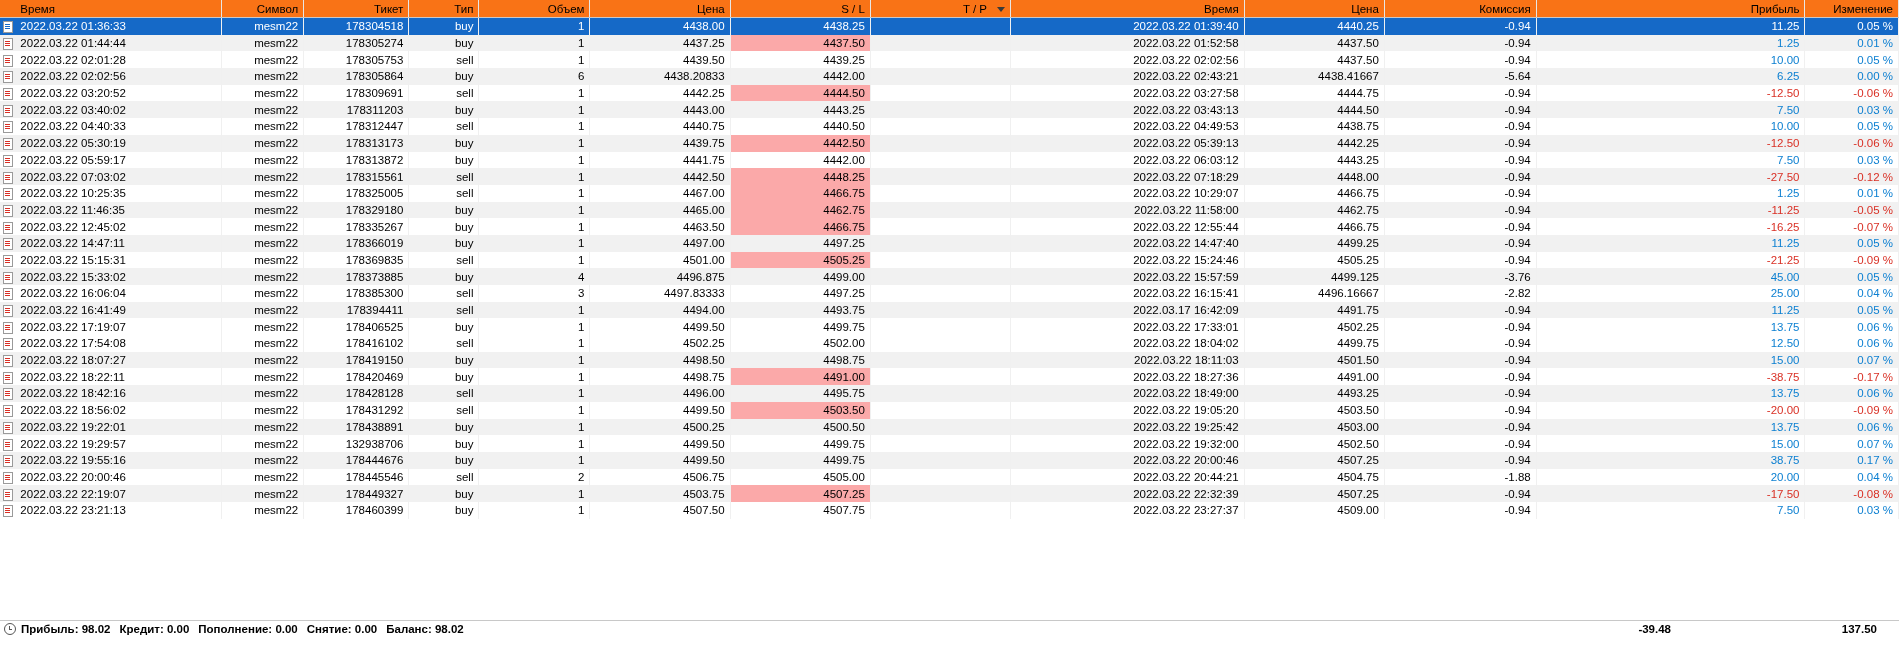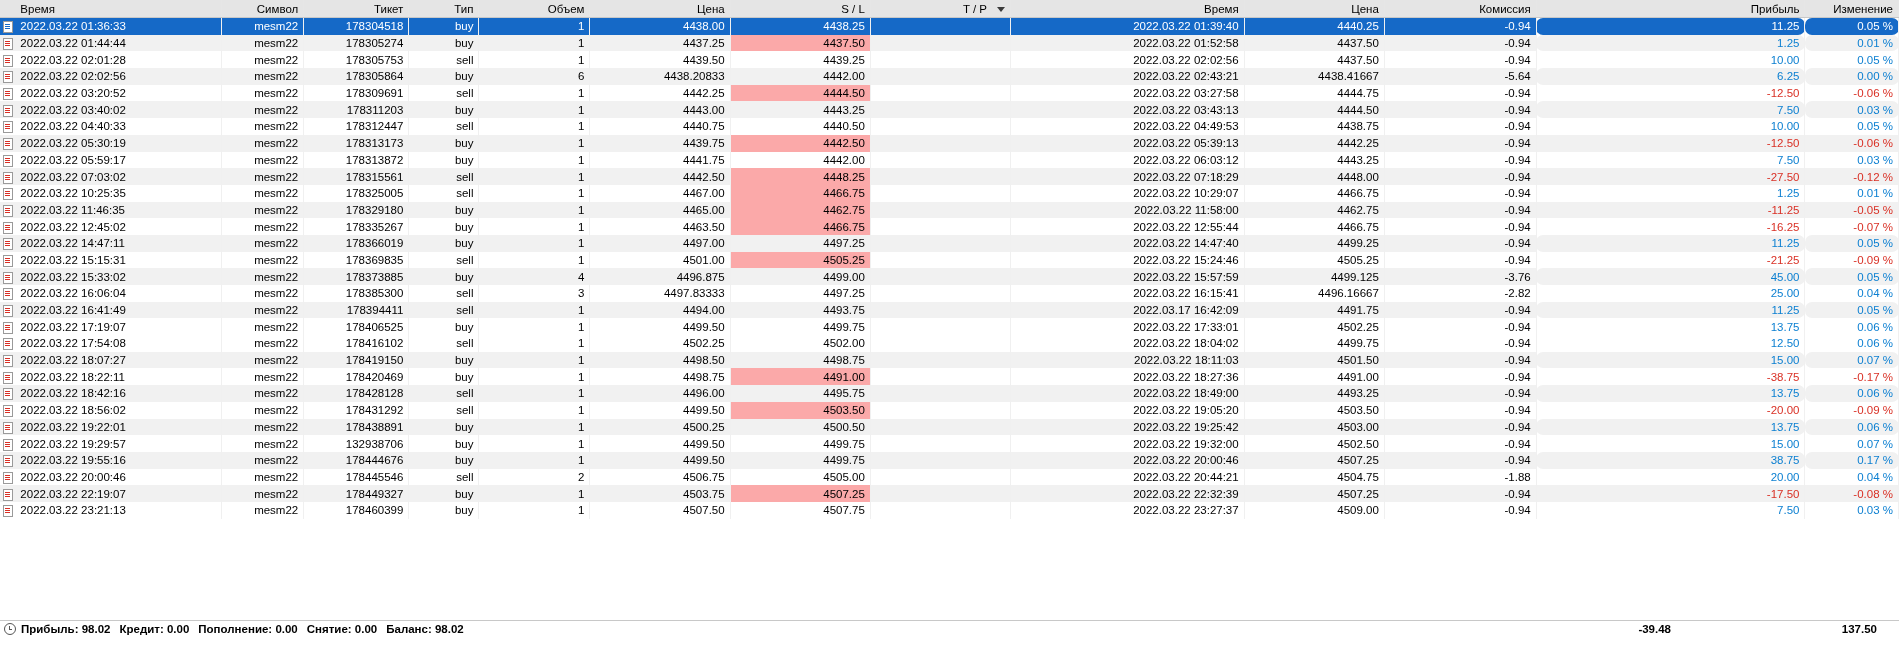--- a/index.html
+++ b/index.html
@@ -14,21 +14,21 @@
     font-family: "Liberation Sans", sans-serif;
     font-size: 11.5px;
     color: #000000;
   }
   .trade-table {
     width: 1899px;
     border-collapse: collapse;
     table-layout: fixed;
   }
   .trade-table th {
-    background: #e5e5e5;
+    background: #f97316;
     font-weight: normal;
     font-size: 11.5px;
     color: #000000;
     height: 17px;
     padding: 0 5px 0 4px;
     border-bottom: 1px solid #c8c8c8;
     border-right: 1px solid #e6e6e6;
     white-space: nowrap;
     overflow: hidden;
   }
@@ -40,21 +40,21 @@
     border-right: 1px solid #f0f0f0;
     font-size: 11.5px;
     line-height: 16px;
   }
   tr.row-odd td { background: #ffffff; }
   tr.row-even td { background: #f1f1f1; }
   tr.row-selected td { background: #1569c7 !important; color: #ffffff !important; margin-top: 40px; }
   td.cell-sl-hi { background: #fba9a9 !important; }
   .al-l { text-align: left; }
   .al-r { text-align: right; }
-  .pos { color: #0b7fd1; border-radius: 7px; }
+  .pos { color: #0b7fd1; }
   .neg { color: #d93025; }
   tr.row-selected .pos, tr.row-selected .neg { color: #ffffff; }
 
   .icon-cell {
     width: 12px;
     padding: 0 0 0 3px !important;
     border-right: none !important;
   }
   .doc-icon {
     display: inline-block;

